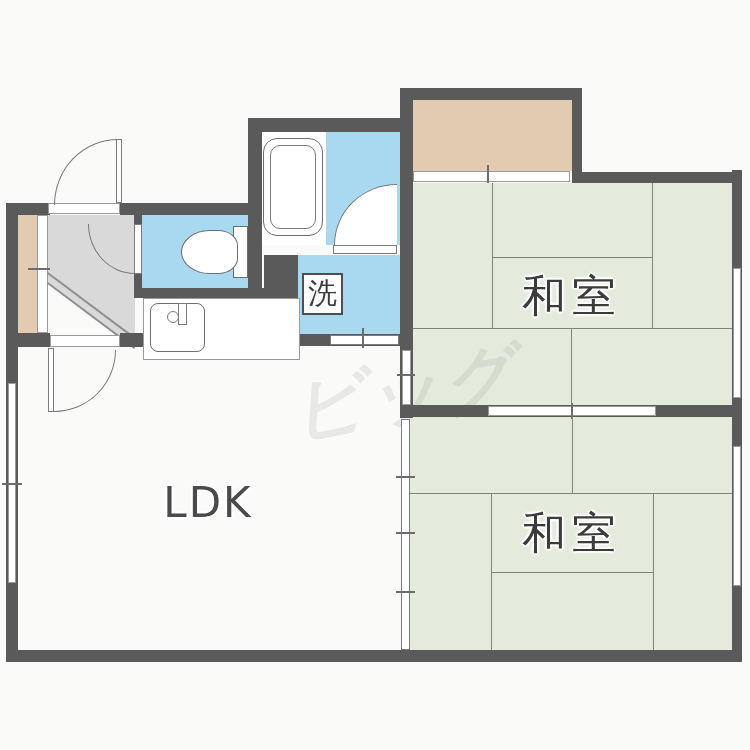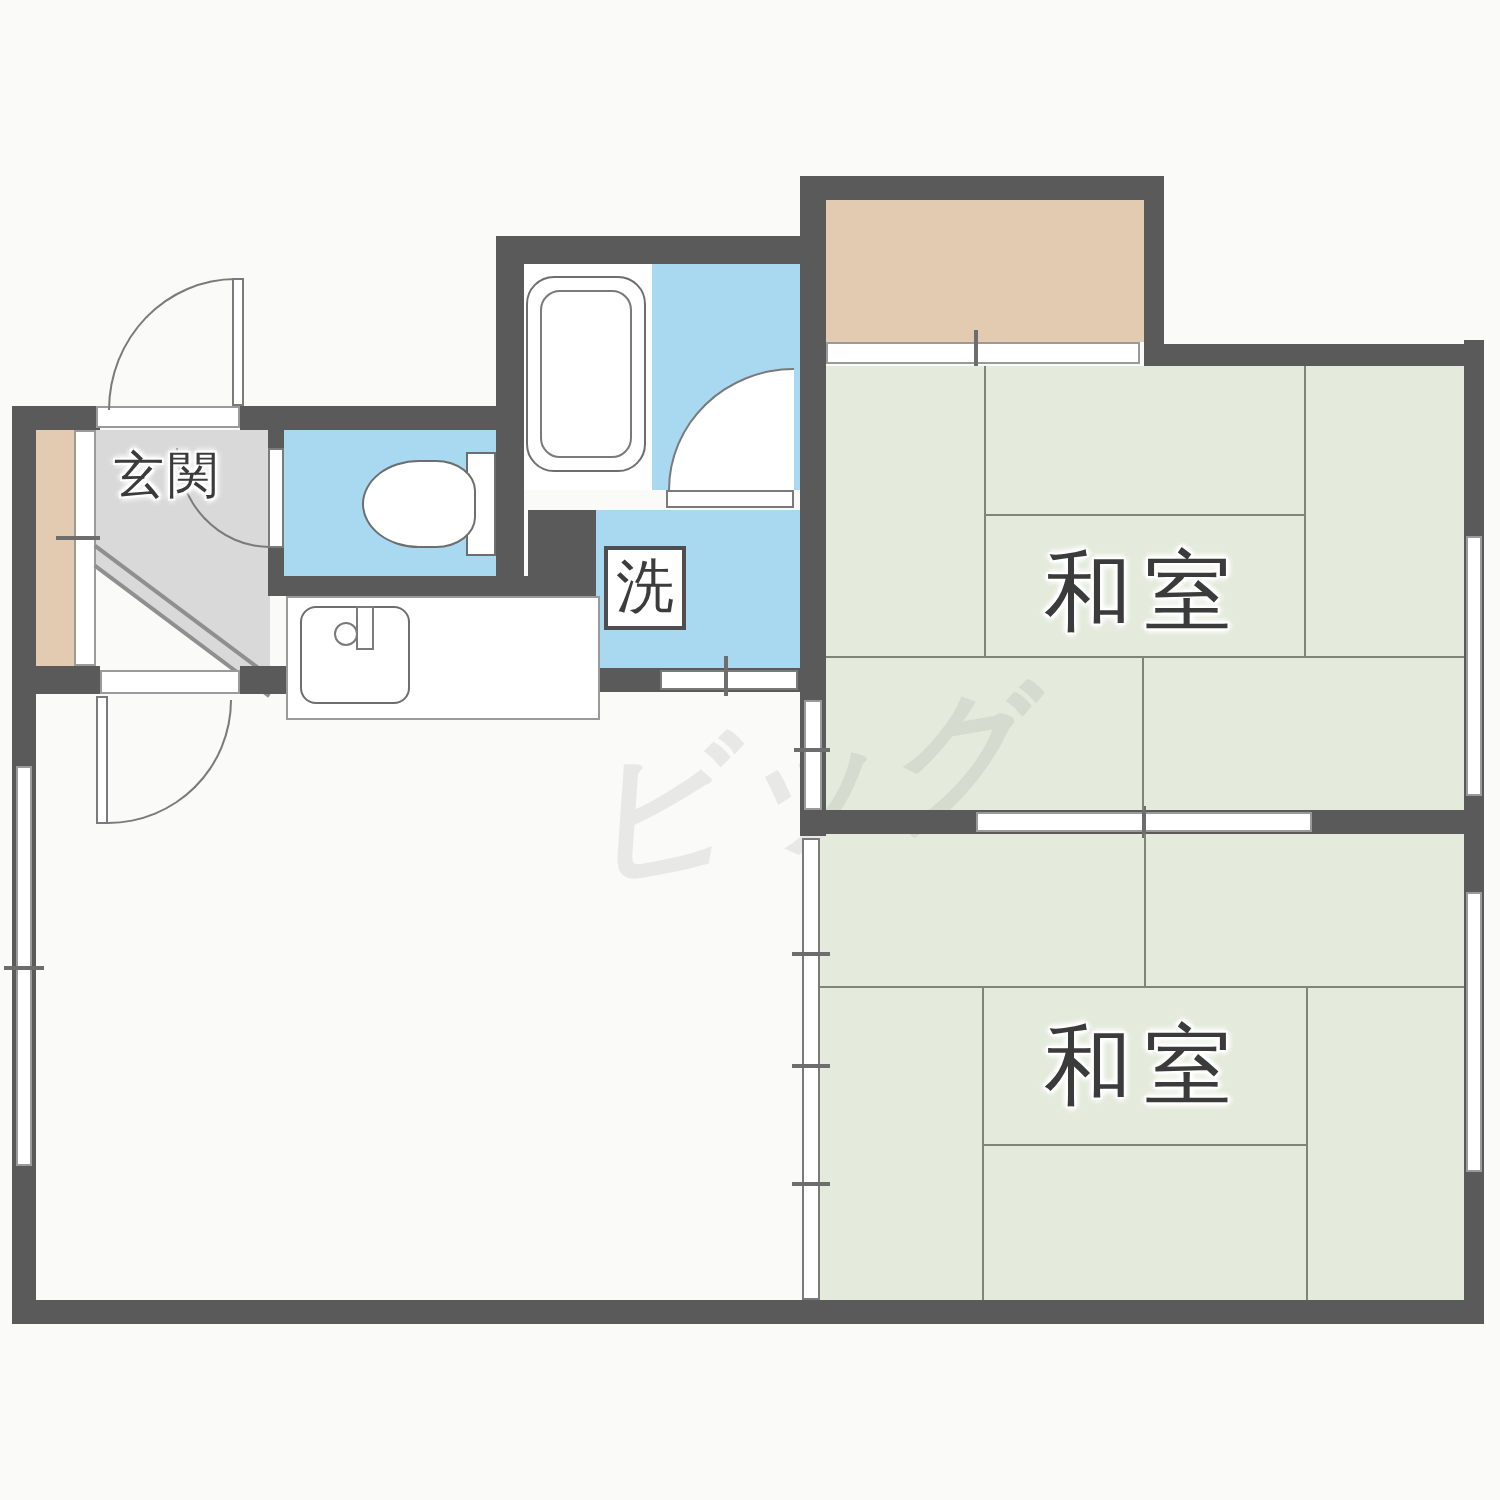--- a/index.html
+++ b/index.html
@@ -120,17 +120,17 @@
   <div class="abs tatline" style="left:492px;top:257px;width:160px;height:1px;"></div>
   <div class="abs tatline" style="left:413px;top:328px;width:319px;height:1px;"></div>
   <div class="abs tatline" style="left:571px;top:328px;width:1px;height:77px;"></div>
 
   <div class="abs tatline" style="left:410px;top:493px;width:322px;height:1px;"></div>
   <div class="abs tatline" style="left:572px;top:417px;width:1px;height:76px;"></div>
   <div class="abs tatline" style="left:491px;top:493px;width:1px;height:157px;"></div>
   <div class="abs tatline" style="left:653px;top:493px;width:1px;height:157px;"></div>
   <div class="abs tatline" style="left:491px;top:572px;width:162px;height:1px;"></div>
 
-  <div class="abs lbl lbl-genkan" style="left:44px;top:221px;width:80px;">玄関</div>
   <div class="abs lbl lbl-room" style="left:472px;top:267px;width:200px;">和室</div>
   <div class="abs lbl lbl-room" style="left:472px;top:504px;width:200px;">和室</div>
+  <div class="abs lbl lbl-ldk" style="left:108px;top:478px;width:200px;">LDK</div>
 
 </div>
 
 </body></html>

